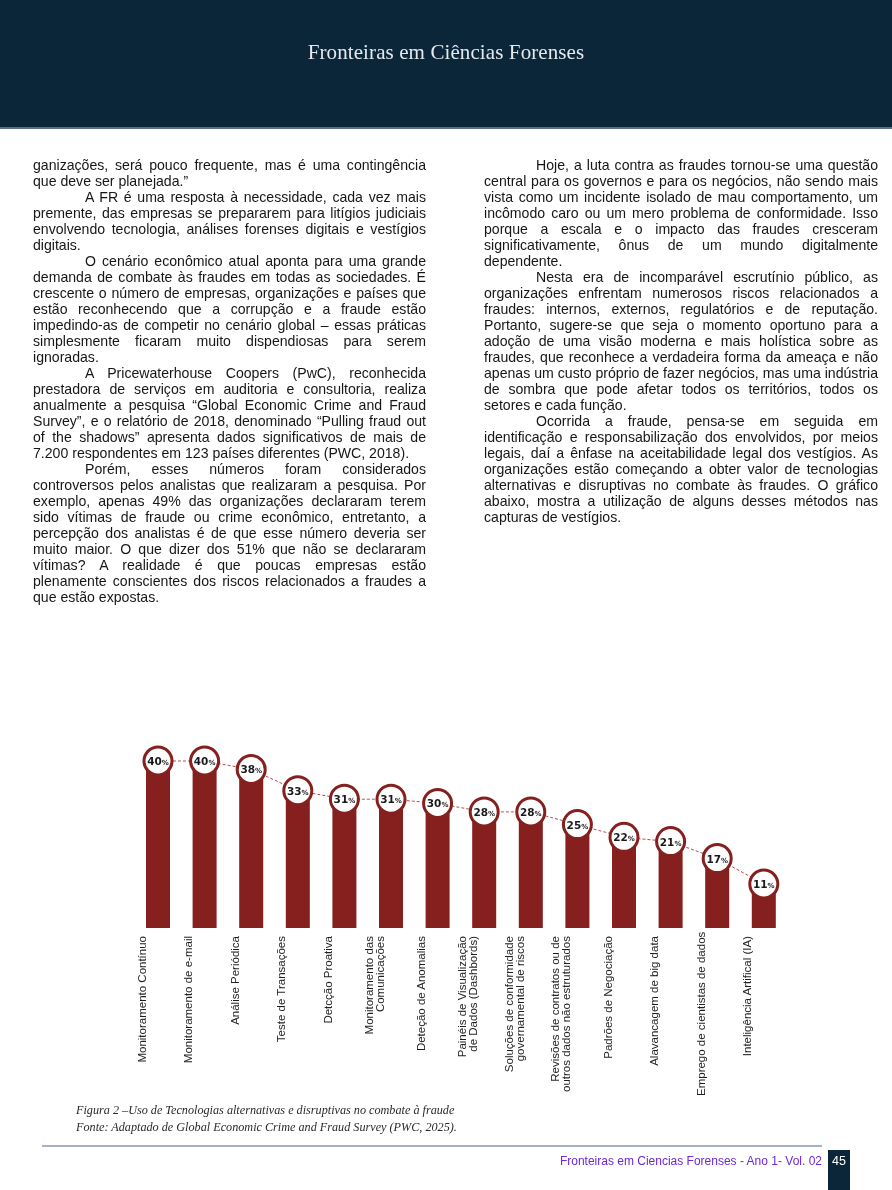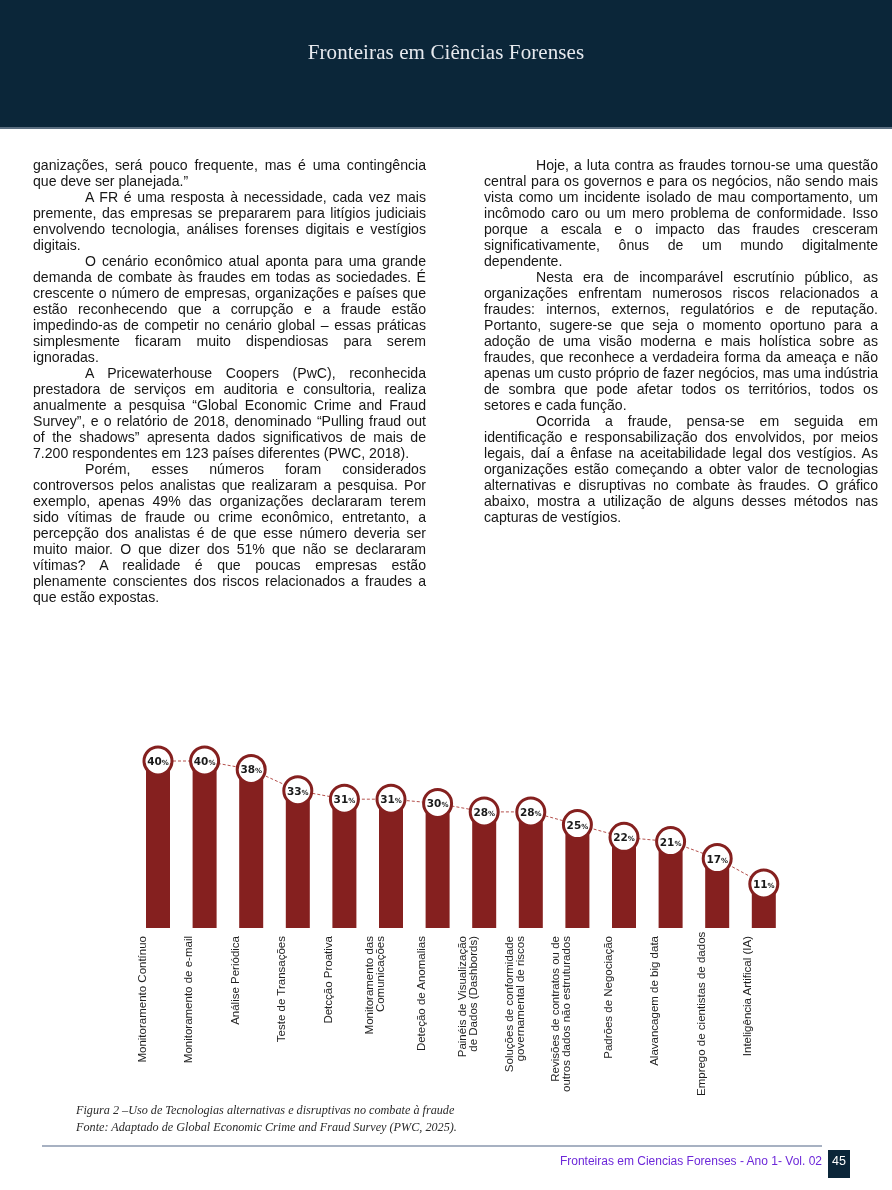--- a/index.html
+++ b/index.html
@@ -16,21 +16,21 @@
   .col p { margin:0; text-indent:0; }
   .col p.ind { text-indent:52px; }
   .chart { position:absolute; left:16px; top:740px; width:756px; height:360px; }
   .chart svg { position:absolute; left:0; top:0; }
   .xlabel { position:absolute; top:936px; transform-origin:left top; transform:rotate(-90deg);
             font-size:11.5px; line-height:11px; color:#1e1e1e; white-space:nowrap; text-align:right; }
   .caption { position:absolute; left:33px; top:1102px; font-family:"Liberation Serif", serif;
              font-style:italic; font-size:12.2px; line-height:17px; color:#2a2a2a;margin-left:43px; }
   .footer-rule { position:absolute; left:42px; top:1145px; width:780px; height:2px; background:#a7b1c2; }
   .footer-text { position:absolute; right:70px; top:1154px; font-size:12px; color:#6d28d9; }
-  .page-num { position:absolute; left:828px; top:1150px; width:22px; height:28px; background:#0b2639;
+  .page-num { position:absolute; left:828px; top:1150px; width:22px; height:40px; background:#0b2639;
               color:#ffffff; font-size:12.5px; text-align:center; line-height:22px; }
 </style>
 </head>
 <body>
 
 <div class="header">
   <div class="header-title">Fronteiras em Ciências Forenses</div>
 </div>
 
 <div class="col left">

